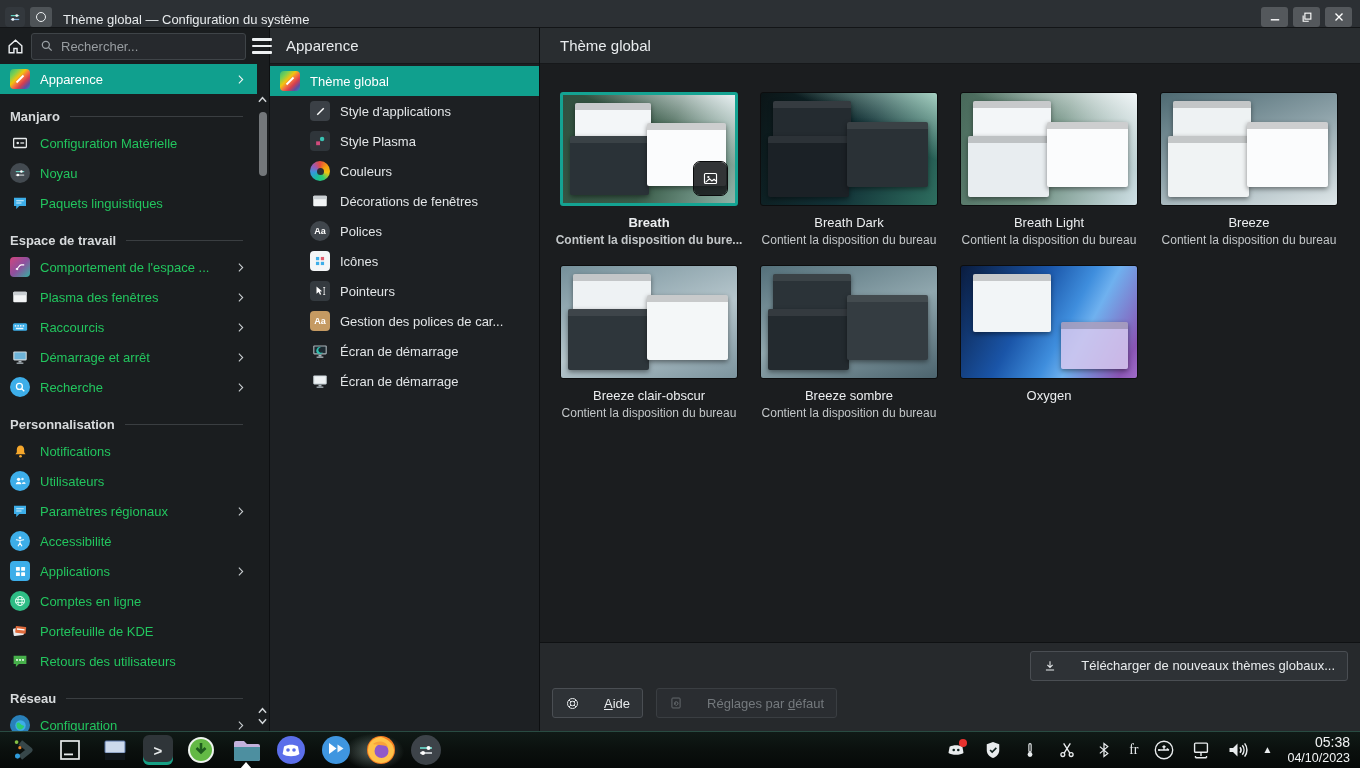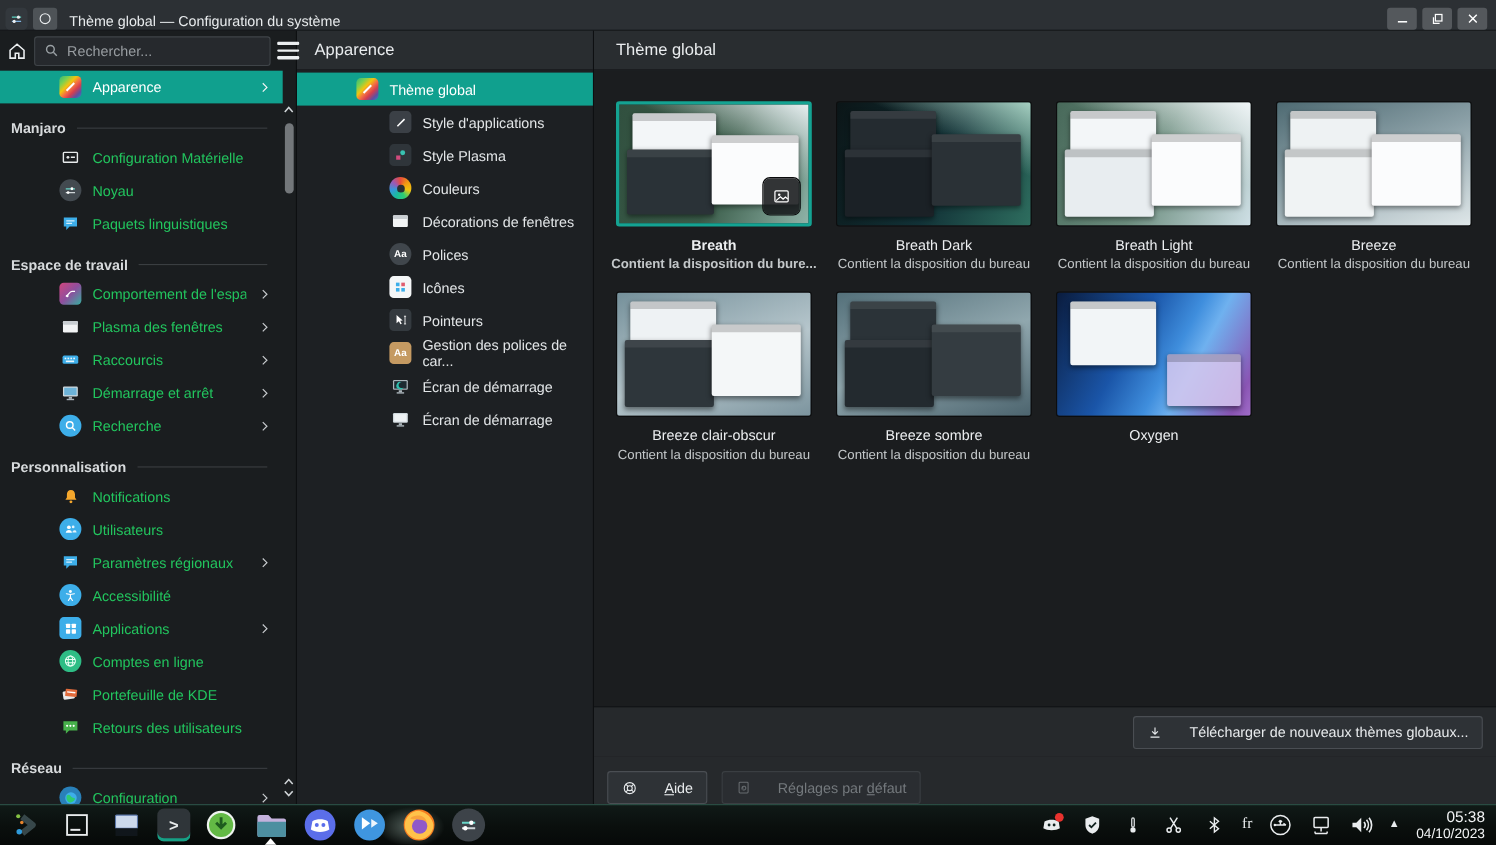--- a/index.html
+++ b/index.html
@@ -45,21 +45,21 @@
   .srow.selected { background:#10a08e; color:#fff; }
   .ssec { height:24px; margin-top:10px; display:flex; align-items:center; gap:10px; padding:0 10px; }
   .ssec .t { color:#d7dadc; font-weight:bold; font-size:13px; white-space:nowrap; }
   .ssec .line { flex:1; height:1px; background:#3a3e41; margin-right:4px; }
   .sb-arrow { color:#cfd3d6; font-size:9px; line-height:9px; text-align:center; width:9px; background:none; border:none; padding:0; }
   .sb-thumb { position:absolute; right:2px; top:84px; width:8px; height:64px; border-radius:4px; background:#73777a; }
   .sb-top { position:absolute; right:2px; top:68px; }
   .sb-bot { position:absolute; right:2px; bottom:4px; display:flex; flex-direction:column; gap:2px; }
 
   
-  .ic { display:inline-flex; align-items:center; justify-content:center; flex:0 0 auto;margin-left:44px; }
+  .ic { display:inline-flex; align-items:center; justify-content:center; flex:0 0 auto; }
   .i20 { width:20px; height:20px; }
   .sq { border-radius:4px; }
   .circ { border-radius:50%; }
   .pal { background:linear-gradient(135deg,#35b779 0%,#7ad151 22%,#f1c40f 40%,#f46d43 55%,#d53e4f 68%,#5e4fa2 84%,#3288bd 100%); }
   .aa { color:#fff; font-size:9px; font-weight:bold; }
   .wheel { background:conic-gradient(#e74c3c,#f39c12,#f1c40f,#2ecc71,#1abc9c,#3498db,#9b59b6,#e74c3c); position:relative; }
   .wheel em { width:7px; height:7px; background:#2b2f33; border-radius:50%; }
 
   
   .subpanel { width:270px; flex:0 0 270px; background:#1d2023; border-right:1px solid #0d0f11;
@@ -102,21 +102,21 @@
   .t-breeze-sombre .wA{background:#2b3338}.t-breeze-sombre .wB{background:#232a2f}.t-breeze-sombre .wC{background:#343c41}
   .t-oxygen { background:linear-gradient(118deg,#0a1c3e 0%,#1a55a8 38%,#3f8edd 58%,#6fb1ef 68%,#8a55b4 92%,#a06cc8 100%); }
   .t-oxygen .wA{background:#f2f5f7}
   .t-oxygen .wC{ top:auto; right:5%; bottom:8%; width:38%; height:42%; background:rgba(214,200,238,.85); }
   .thumb-ov { position:absolute; right:8px; bottom:8px; width:33px; height:33px; border:none;
     background:rgba(22,24,26,.88); outline:1px solid #0a0b0c; border-radius:6px;
     display:flex; align-items:center; justify-content:center; }
 
   .footer-band { height:46px; flex:0 0 46px; border-top:1px solid #0f1113; background:#26292c;
     display:flex; align-items:center; justify-content:flex-end; padding:0 12px; }
-  .footer-row { height:43px; flex:0 0 43px; background:#26292c; display:flex; align-items:flex-end; gap:13px; padding:0 12px; }
+  .footer-row { height:43px; flex:0 0 43px; background:#26292c; display:flex; align-items:flex-start; gap:13px; padding:0 12px; }
   .btn { height:30px; background:#2e3236; border:1px solid #4a4e53; border-radius:3px; color:#e8ebed;
     font-size:13px; font-family:"Liberation Sans", sans-serif; display:inline-flex; align-items:center; gap:24px; padding:0 12px; }
   .btn .mn { text-decoration:underline; }
   .btn.disabled { color:#74797d; border-color:#3a3e42; background:#2a2d31; }
   .btn.disabled svg { opacity:.55; }
 
   
   .taskbar { position:absolute; left:0; top:731px; width:1360px; height:37px;
     background:linear-gradient(180deg,#101a17 0%,#0a0f0d 55%,#060908 100%);
     border-top:1px solid rgba(110,200,175,.35);

